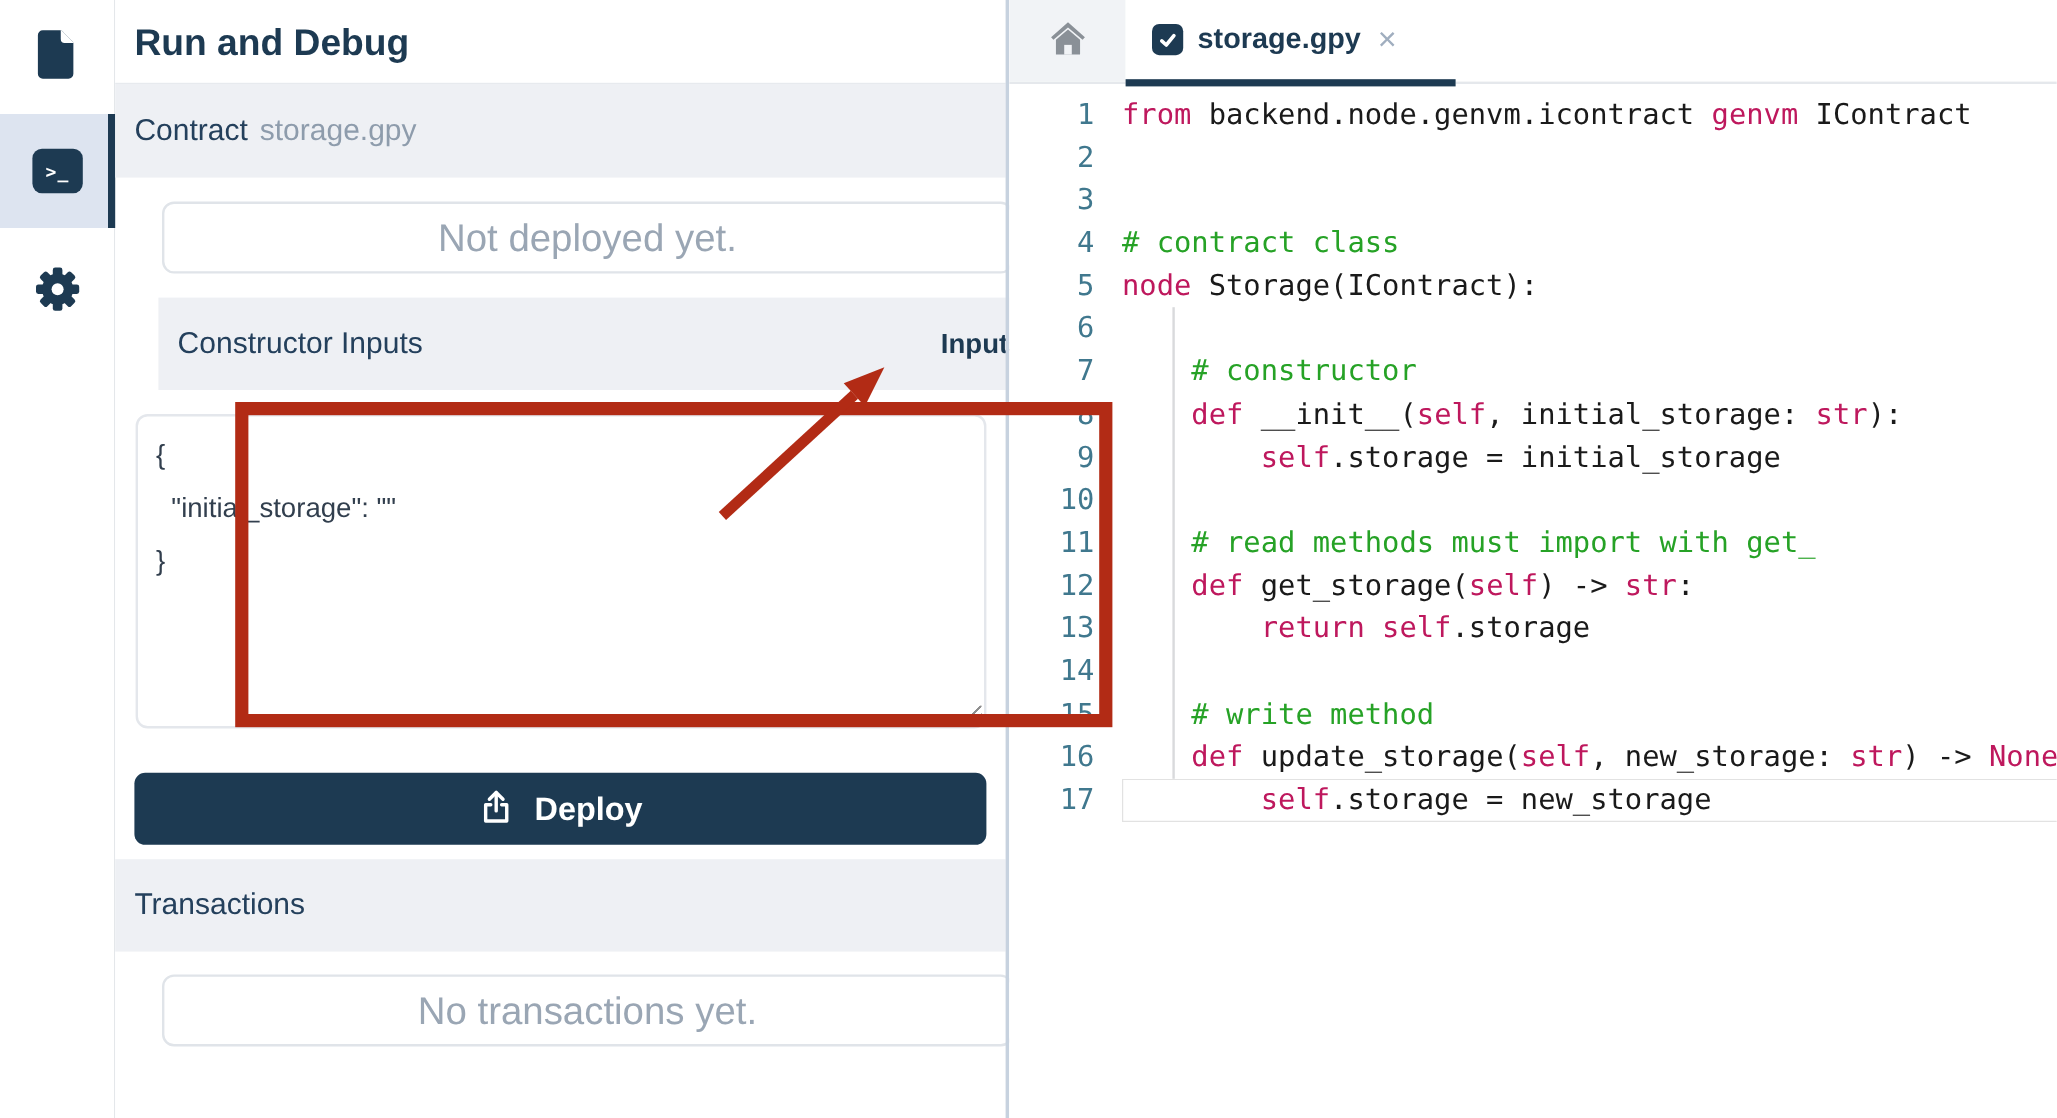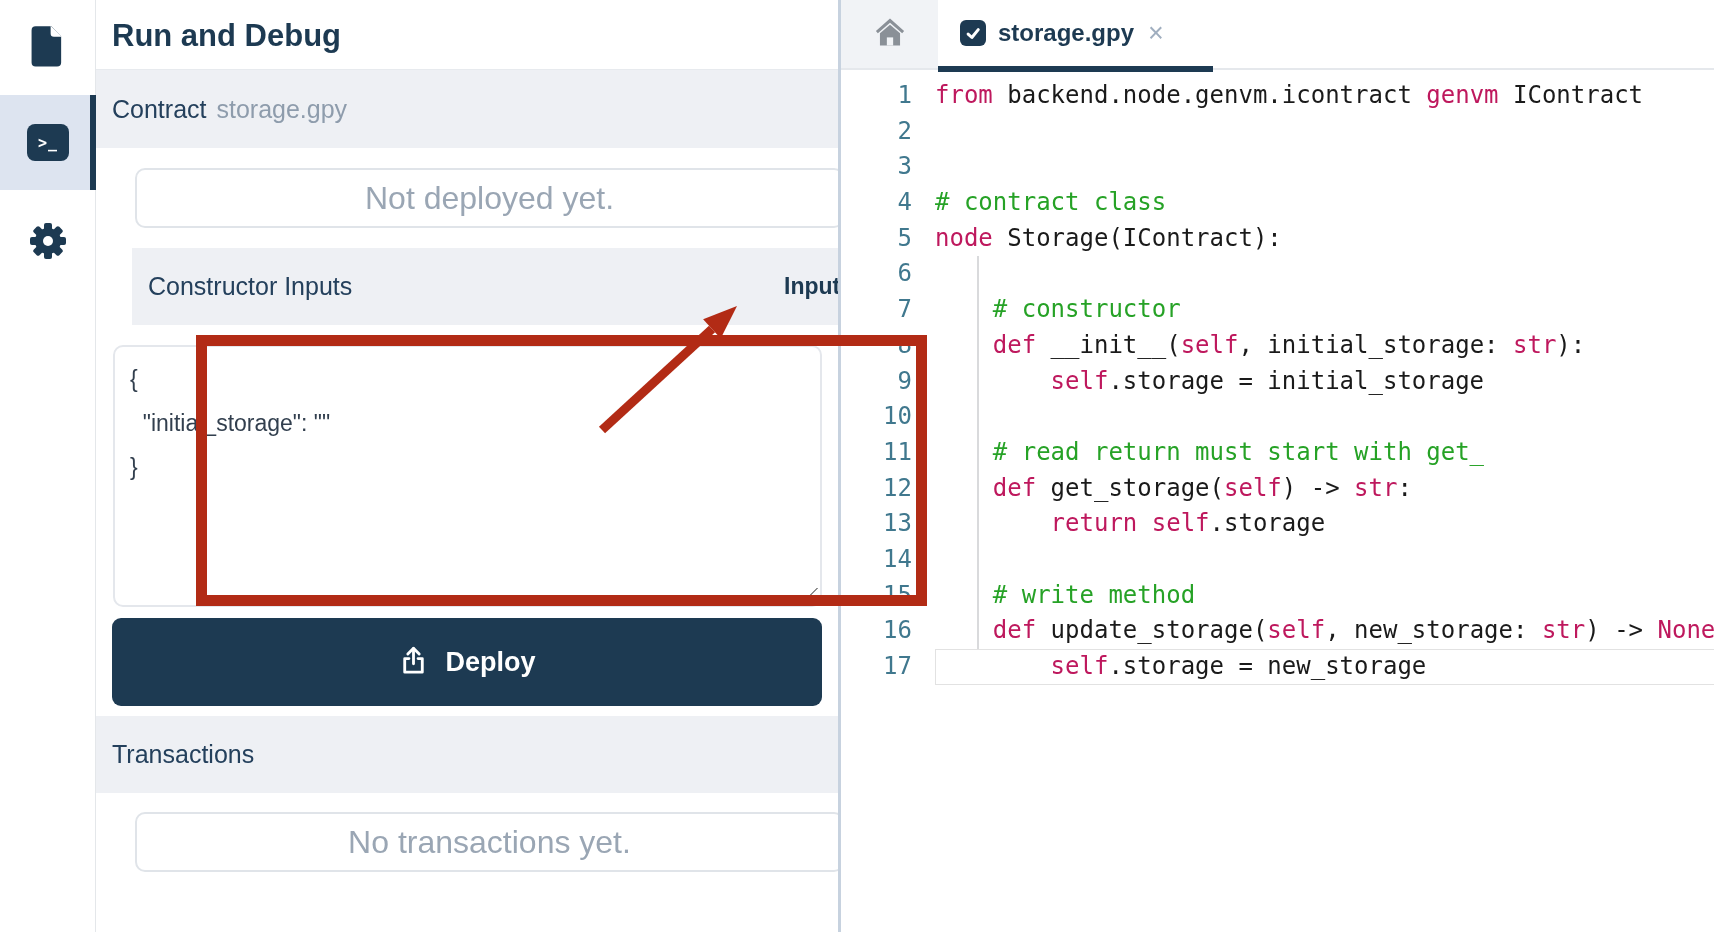--- a/index.html
+++ b/index.html
@@ -35,21 +35,21 @@
   .inputs-toggle { position:absolute; right:21px; font-size:23px; font-weight:700; color:#1d3a52; cursor:pointer; }
   .empty-box { position:absolute; left:13px; width:709px; height:60px; background:#fff; border:2px solid #e0e4e9; border-radius:10px; display:flex; align-items:center; justify-content:center; font-size:32px; color:#9aa6b4;margin-left:26px; }
   .empty-box.deploy-status { top:168px; }
   .empty-box.tx-status { top:812px; }
 
   .json-area { position:absolute; left:17px; top:345px; width:709px; height:262px; background:#fff; border:2px solid #e4e7ec; border-radius:10px; padding:10px 15px; font-size:23px; color:#323f4e; cursor:text; }
   .json-line { white-space:pre; line-height:44px; }
   .resize-grip { position:absolute; right:2px; bottom:2px; width:15px; height:15px;
     background:linear-gradient(135deg, transparent 0 45%, #8f8f8f 45% 53%, transparent 53% 70%, #8f8f8f 70% 78%, transparent 78%); }
 
-  .deploy-btn { position:absolute; left:16px; top:618px; width:710px; height:88px; background:#1d3a52; border:none; border-radius:9px; display:flex; align-items:center; justify-content:center; cursor:pointer; }
+  .deploy-btn { position:absolute; left:16px; top:644px; width:710px; height:60px; background:#1d3a52; border:none; border-radius:9px; display:flex; align-items:center; justify-content:center; cursor:pointer; }
   .deploy-btn .label { color:#fff; font-size:27px; font-weight:600; margin-left:16px; font-family:"Liberation Sans", sans-serif; }
 
   
   .annotation-box { position:absolute; left:100px; top:335px; width:731px; height:271px; border:11px solid #b22b15; pointer-events:none; z-index:40; }
   .annotation-arrow { position:absolute; left:0; top:0; width:1714px; height:932px; pointer-events:none; z-index:41; }
 
   
   .pane-divider { position:absolute; left:838px; top:0; width:3px; height:932px; background:#c7d2df; }
 
   
@@ -215,21 +215,21 @@
         <div class="code-line">
           <span class="gutter">9</span>
           <span class="code-text"><span class="tok-p">        </span><span class="tok-k">self</span><span class="tok-p">.storage = initial_storage</span></span>
         </div>
         <div class="code-line">
           <span class="gutter">10</span>
           <span class="code-text"></span>
         </div>
         <div class="code-line">
           <span class="gutter">11</span>
-          <span class="code-text"><span class="tok-c">    # read return must start with get_</span></span>
+          <span class="code-text"><span class="tok-c">    # read methods must import with get_</span></span>
         </div>
         <div class="code-line">
           <span class="gutter">12</span>
           <span class="code-text"><span class="tok-p">    </span><span class="tok-k">def</span><span class="tok-p"> get_storage(</span><span class="tok-k">self</span><span class="tok-p">) -&gt; </span><span class="tok-k">str</span><span class="tok-p">:</span></span>
         </div>
         <div class="code-line">
           <span class="gutter">13</span>
           <span class="code-text"><span class="tok-p">        </span><span class="tok-k">return</span><span class="tok-p"> </span><span class="tok-k">self</span><span class="tok-p">.storage</span></span>
         </div>
         <div class="code-line">

